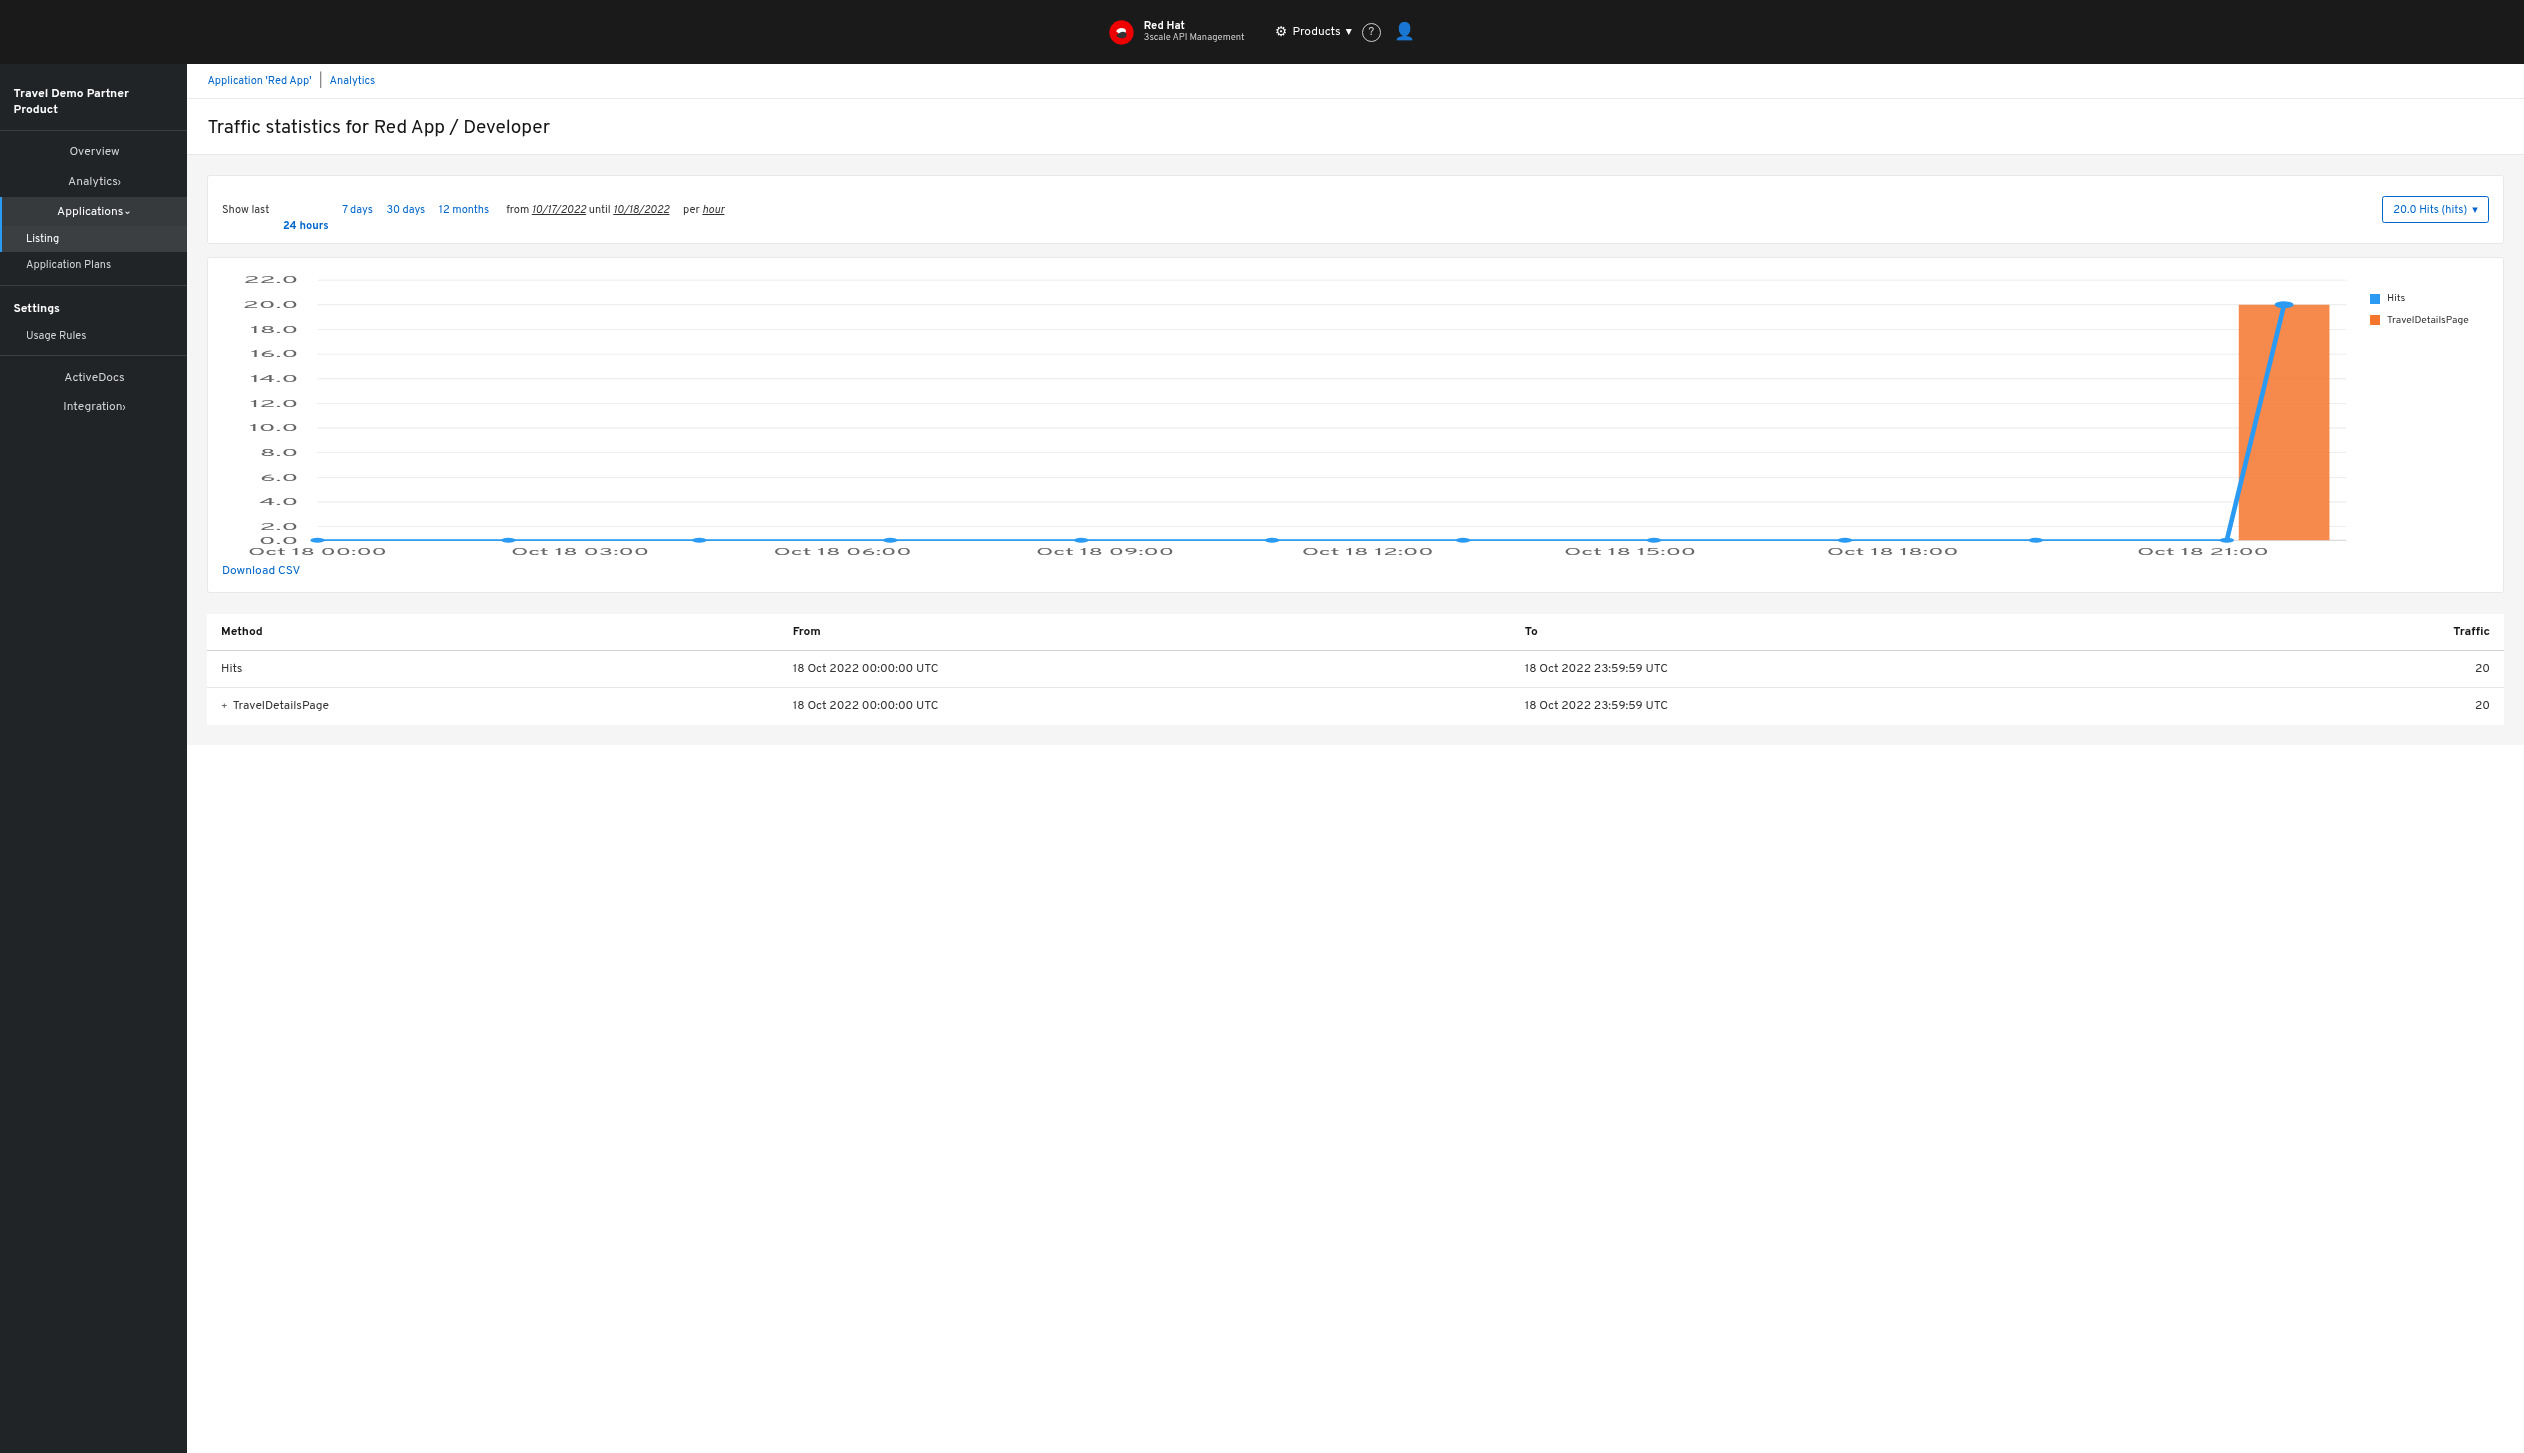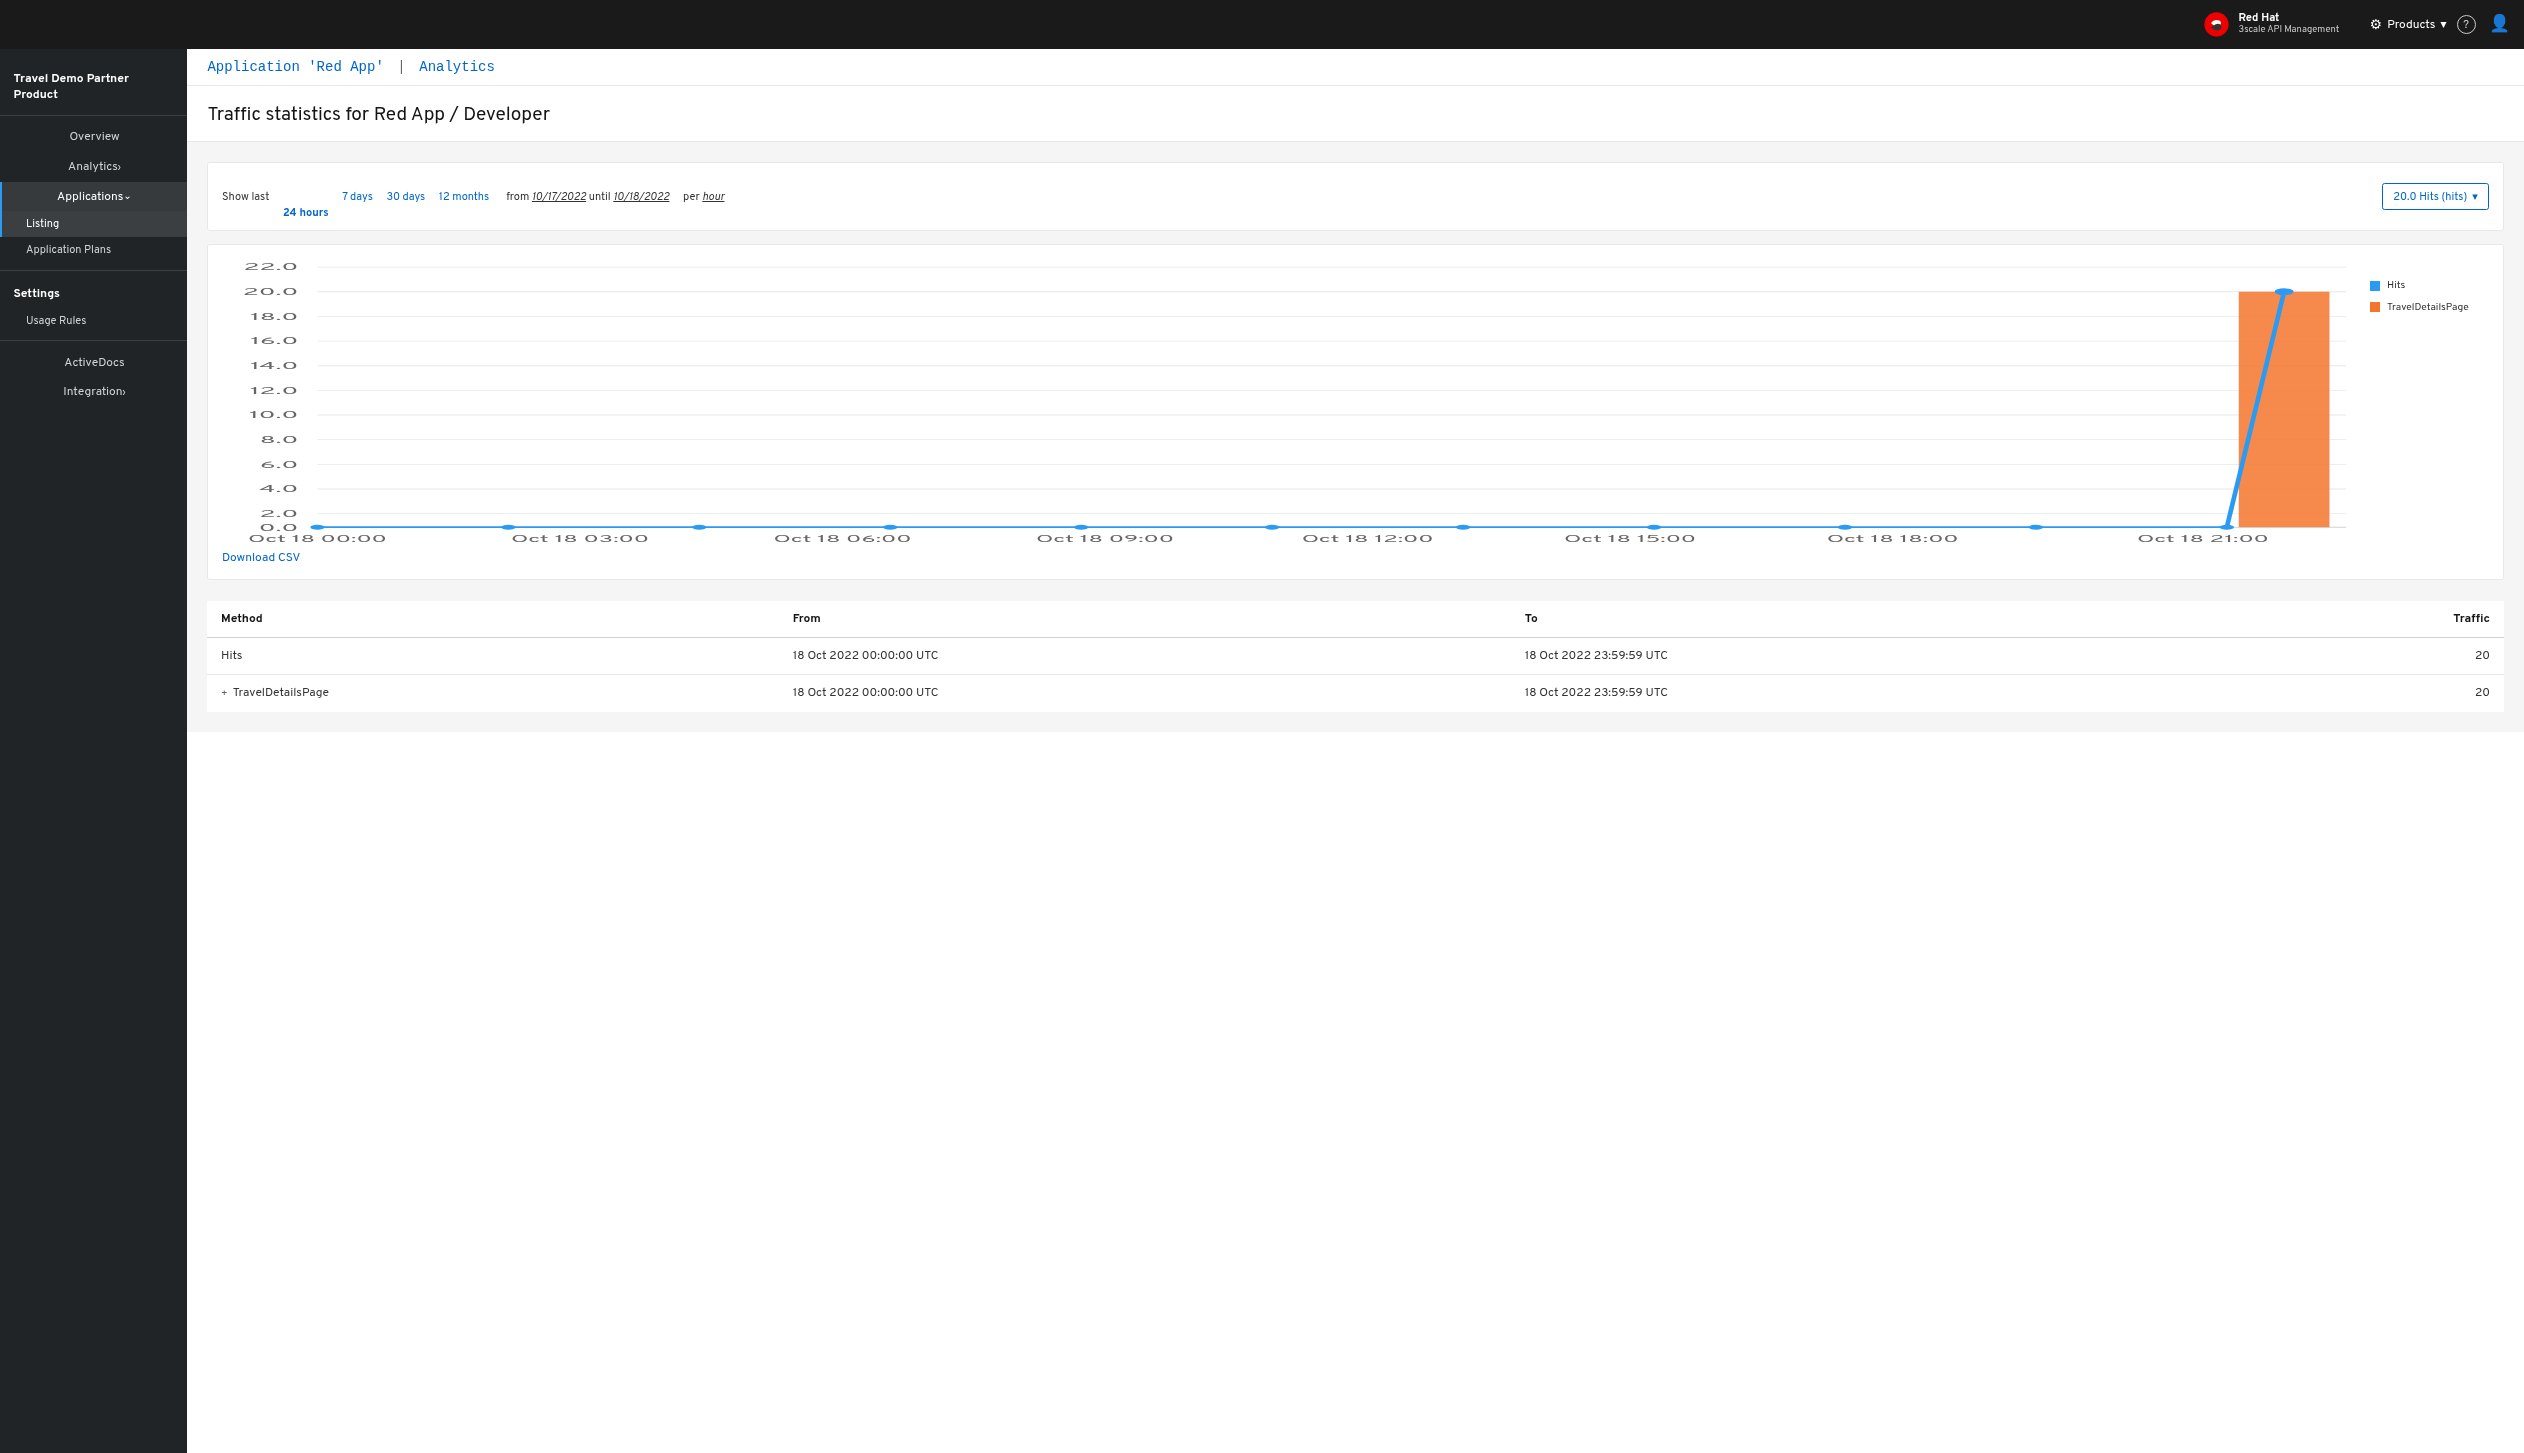--- a/index.html
+++ b/index.html
@@ -5,23 +5,23 @@
     * { box-sizing: border-box; margin: 0; padding: 0; }
     body { font-family: "RedHatText", "Overpass", Arial, sans-serif; font-size: 12px; background: #f5f5f5; display: flex; flex-direction: column; height: 100vh; overflow: hidden; }
 
     
     .top-nav {
       background: #1a1a1a;
       color: #fff;
       display: flex;
       align-items: center;
       padding: 0 13.6px;
-      height: 49px;
+      height: 64px;
       flex-shrink: 0;
-      justify-content: flex-end;
+      justify-content: center;
     }
     .top-nav-left { display: flex; align-items: center; gap: 20.4px; }
     .brand { display: flex; align-items: center; gap: 8.5px; }
     .brand-logo { width: 27px; height: 27px; }
     .brand-text { display: flex; flex-direction: column; }
     .brand-title { font-size: 11px; font-weight: 700; color: #fff; line-height: 1.2; }
     .brand-subtitle { font-size: 9.4px; color: #ccc; line-height: 1.2; }
     .nav-products { display: flex; align-items: center; gap: 5.1px; color: #fff; font-size: 12px; cursor: pointer; padding: 6.8px 10.2px; border-radius: 2.6px; }
     .nav-icon { font-size: 13.6px; }
     .top-nav-right { display: flex; align-items: center; gap: 13.6px; color: #ccc; font-size: 15.3px; cursor: pointer; }
@@ -75,23 +75,22 @@
     .chevron { font-size: 10.2px; }
 
     
     .content { flex: 1; overflow-y: auto; background: #fff; }
 
     
     .breadcrumb-bar {
       padding: 10.2px 20.4px;
       background: #fff;
       border-bottom: 0.9px solid #e8e8e8;
-      font-size: 14px;
+      font-size: 11px;
       color: #0066cc;
-      font-family: Liberation Mono, monospace;
     }
     .breadcrumb-bar a { color: #0066cc; text-decoration: none; }
     .breadcrumb-sep { color: #666; margin: 0 5.1px; }
     .breadcrumb-current { color: #0066cc; }
 
     
     .page-header {
       padding: 17px 20.4px 13.6px;
       background: #fff;
       border-bottom: 0.9px solid #e8e8e8;

